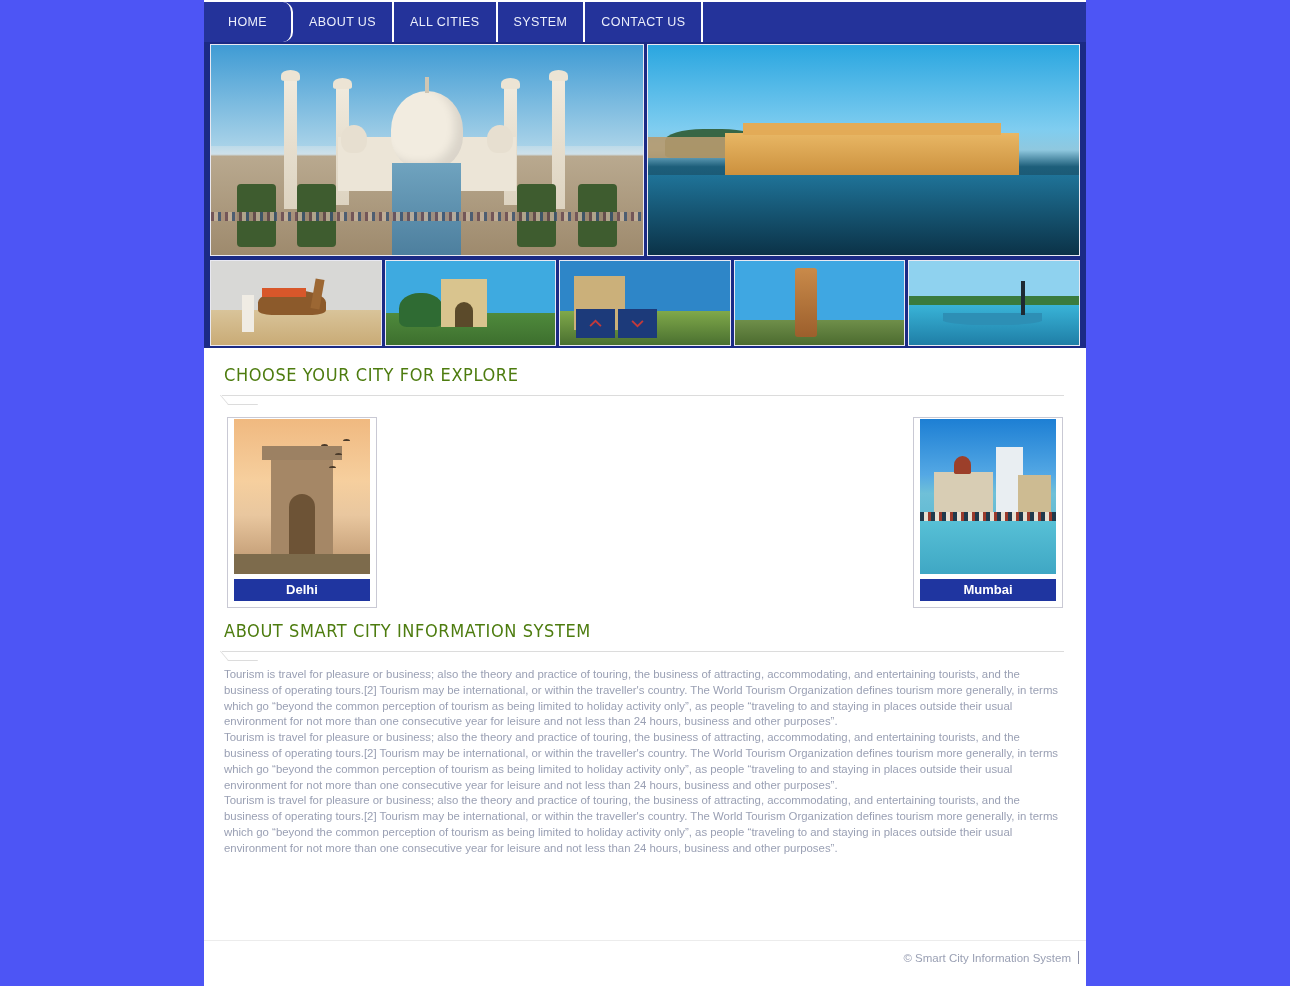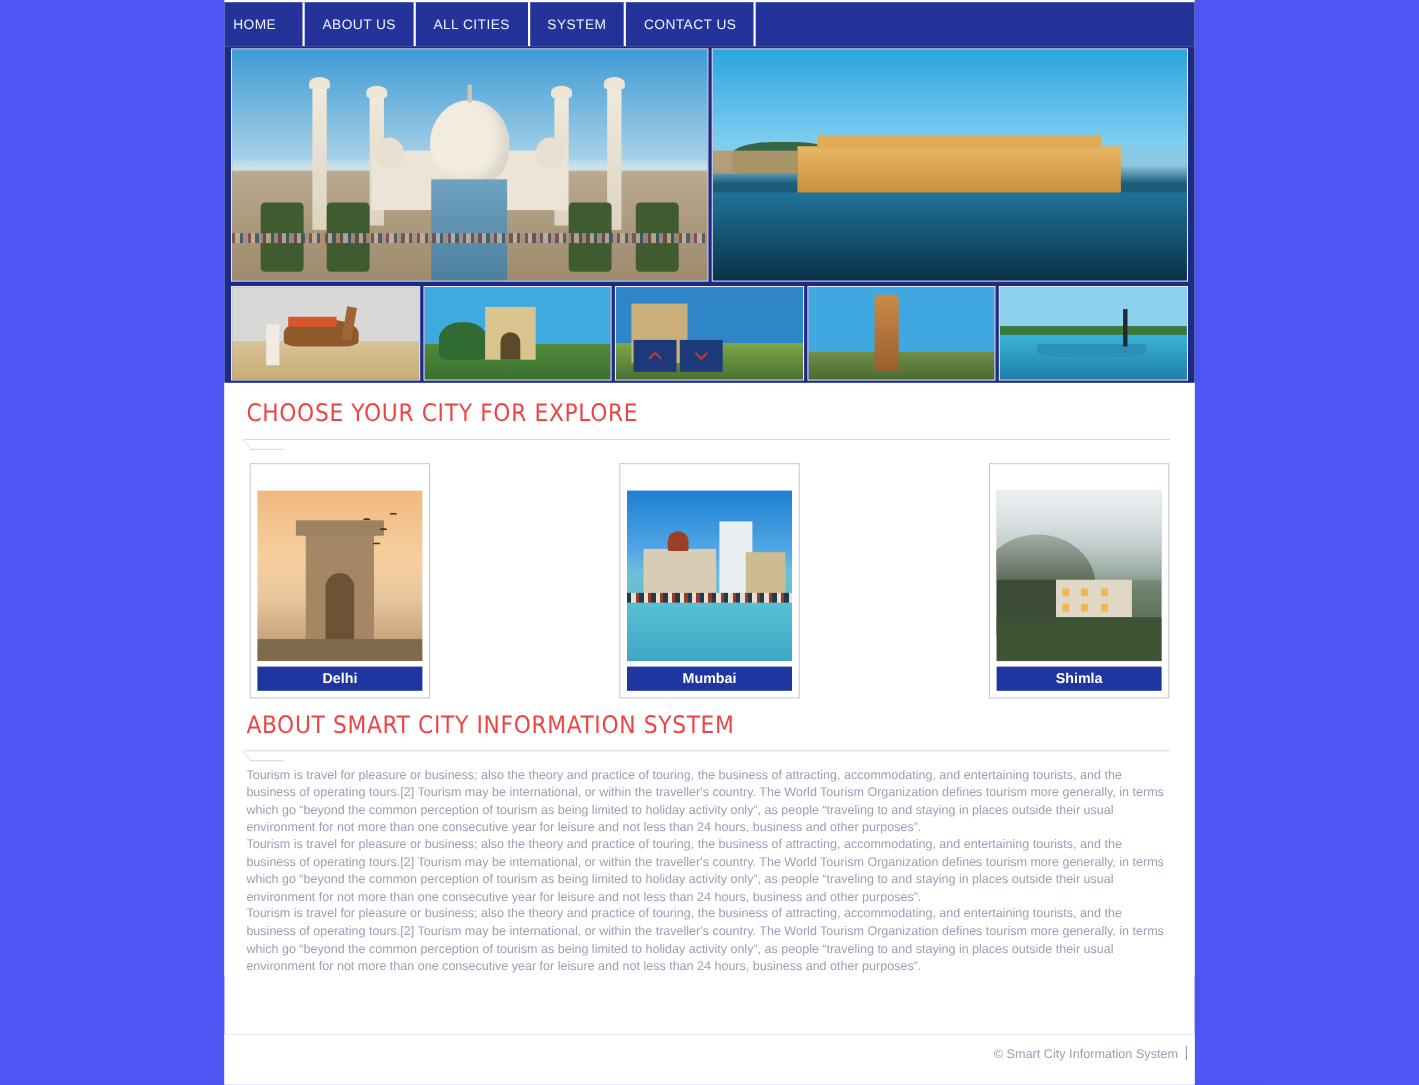--- a/index.html
+++ b/index.html
@@ -57,21 +57,21 @@
     align-items: center;
     padding: 0 16px;
     color: #eceffc;
     font-size: 12.5px;
     letter-spacing: 0.4px;
     border-right: 2px solid #ffffff;
     cursor: pointer;
     white-space: nowrap;
     user-select: none;
   }
-  .nav-item:first-child { padding-left: 8px; padding-right: 24px; }
+  .nav-item:first-child { padding-left: 24px; padding-right: 24px; border-radius: 10px; }
 
   
   .slider {
     position: relative;
     height: 306px;
     background: #1b2a85;
     padding: 2px 6px 0 6px;
     overflow: hidden;
   }
   .slider-main {
@@ -170,43 +170,43 @@
   .chev { width: 15px; height: 9px; }
 
   
   .content {
     padding: 16px 18px 0 18px;
     background: #ffffff;
   }
 
   .section-head {
     font-family: "DejaVu Sans Condensed", "Liberation Sans Narrow", "Liberation Sans", sans-serif;
-    font-size: 22px;
+    font-size: 18px;
     letter-spacing: 0.6px;
-    color: #ef4444;
+    color: #4d7c0f;
     font-weight: 400;
     padding-left: 2px;
   }
   .rule-wrap { position: relative; height: 20px; margin-top: 4px; }
   .rule-wrap .line { position: absolute; left: 0; right: 4px; top: 6px; height: 1px; background: #dcdcdc; }
   .rule-wrap .notch { position: absolute; left: 2px; top: 6px; width: 30px; height: 10px;
     border-left: 1px solid #dcdcdc; border-bottom: 1px solid #dcdcdc;
     transform: skewX(40deg); }
 
   
   .cities {
     display: flex;
     justify-content: space-between;
     padding: 8px 5px 0 5px;
   }
   .city-card {
-    width: 164px;
+    width: 150px;
     border: 1px solid #c9c9d4;
     background: #ffffff;
-    padding: 24px 6px 6px 6px;
+    padding: 1px 6px 6px 6px;
     cursor: pointer;
   }
   .city-photo {
     width: 100%;
     height: 155px;
     position: relative;
     overflow: hidden;
     display: block;
   }
   .city-name {
@@ -403,36 +403,20 @@
           <div class="taj-hotel"></div>
           <div class="tower"></div>
           <div class="gateway"></div>
           <div class="boats"></div>
           <div class="sea"></div>
         </div>
         <div class="city-name">Mumbai</div>
       </div>
 
 
-      <div class="city-card">
-        <div class="city-photo p-shimla">
-          <div class="hill"></div>
-          <div class="mist"></div>
-          <div class="house">
-            <div class="w" style="left:8%; top:20%"></div>
-            <div class="w" style="left:34%; top:20%"></div>
-            <div class="w" style="left:60%; top:20%"></div>
-            <div class="w" style="left:8%; top:56%"></div>
-            <div class="w" style="left:34%; top:56%"></div>
-            <div class="w" style="left:60%; top:56%"></div>
-          </div>
-          <div class="trees"></div>
-        </div>
-        <div class="city-name">Shimla</div>
-      </div>
 
 
     </div>
 
     <div class="section-head" style="margin-top:12px">ABOUT SMART CITY INFORMATION SYSTEM</div>
     <div class="rule-wrap">
       <div class="line"></div>
       <div class="notch"></div>
     </div>
 

